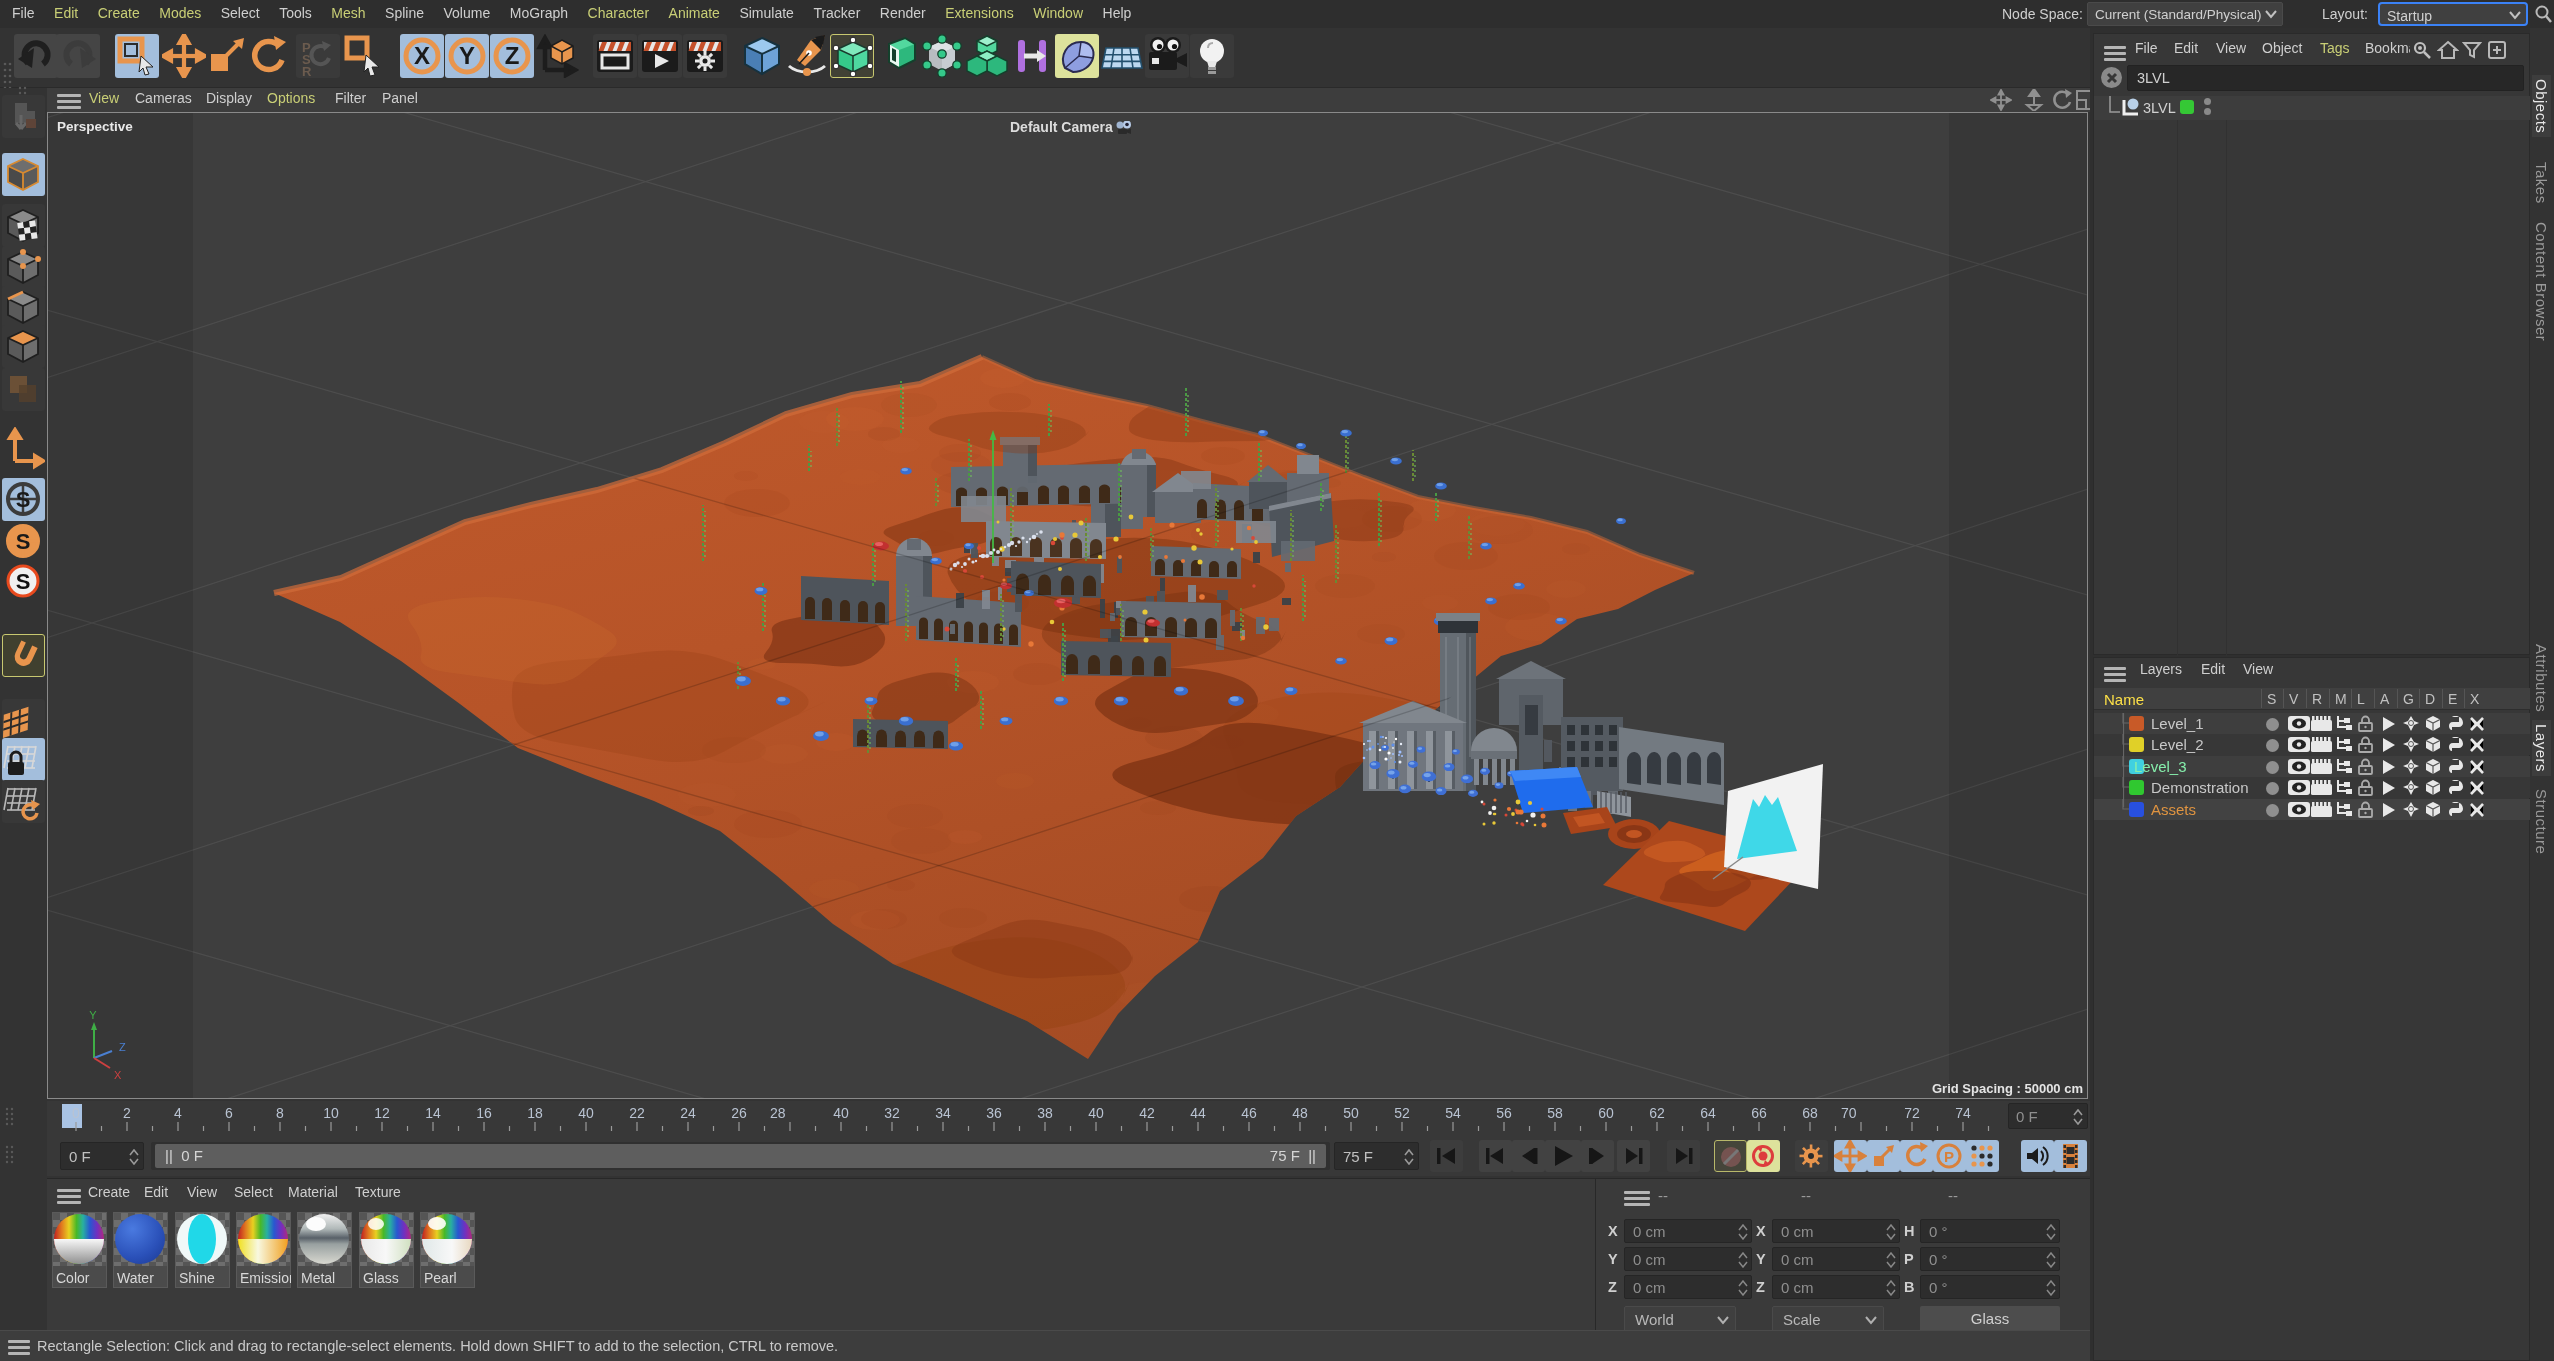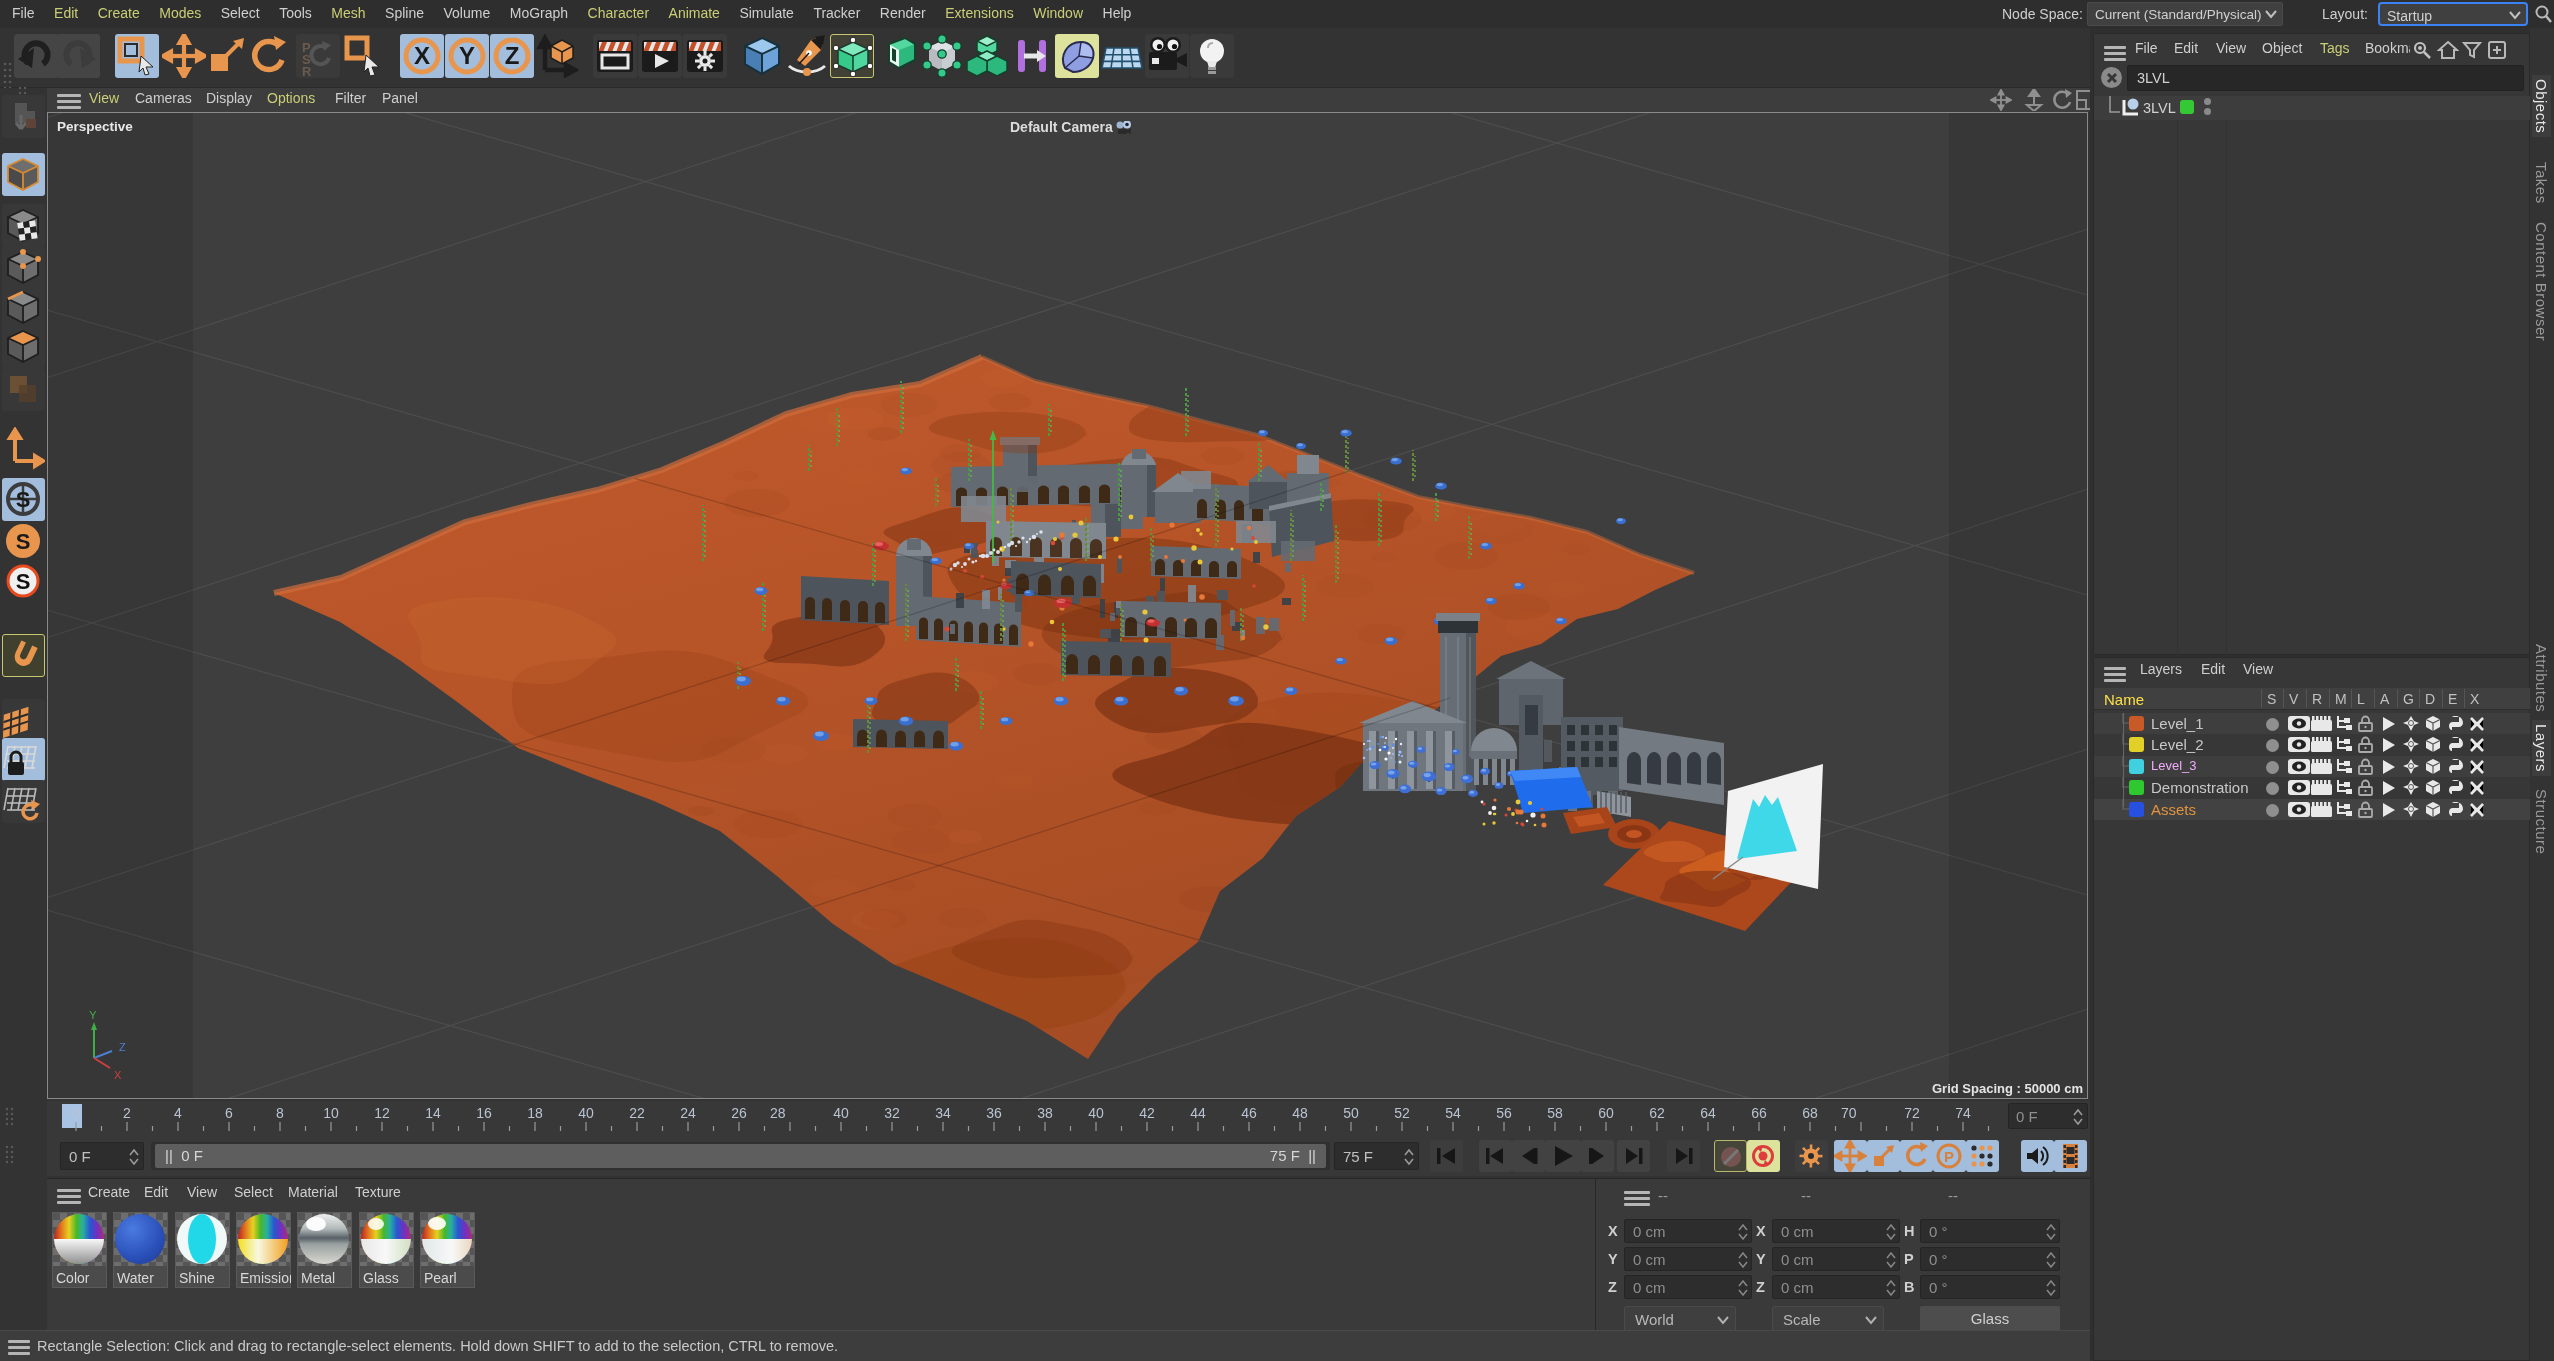--- a/index.html
+++ b/index.html
@@ -1829,21 +1829,21 @@
           <path d="M5 2 C 5 0.5, 12 0.5, 12 2 L12 7 L6 7 C 3 7, 2 9, 2 11 C 2 13, 3 15, 5 15 L5 12 L12 12 C 14 12, 16 10, 16 8 C 16 5, 14 2, 12 2 Z" fill="#e8e8e8"></path>
         </svg>
         <svg width="16" height="16" style="position:absolute;left:375px;top:79.4px" viewBox="0 0 16 16">
           <path d="M2 2 L7 8 L2 14 M14 2 L9 8 L14 14 M2 2 L14 14 M14 2 L2 14" stroke="#e8e8e8" stroke-width="2.5"></path>
         </svg>
         <div class="abs" style="left:0px;top:97.8px;width:437px;height:21px;background:#3e3e3e"></div>
         <svg class="abs" style="left:18px;top:97.8px" width="22" height="21">
           <path d="M11 0 L11 10 L22 10" stroke="#666" stroke-width="1.2" fill="none"></path>
         </svg>
         <div class="abs" style="left:35px;top:100.8px;width:15px;height:15px;background:#40d0e0;border-radius:3px"></div>
-        <span class="abs" style="left:57px;top:99.8px;font-size:13px;color:#f0abfc">Level_3</span>
+        <span class="abs" style="left:40px;top:99.8px;font-size:15px;color:#86efac">Level_3</span>
         <div class="abs" style="left:172px;top:102.8px;width:13px;height:13px;background:#8f8f8f;border-radius:50%"></div>
         <svg width="22" height="15" style="position:absolute;left:194px;top:100.8px" viewBox="0 0 22 15">
           <rect x="0" y="0" width="22" height="15" rx="3" fill="#e8e8e8"></rect>
           <ellipse cx="11" cy="7.5" rx="7" ry="5" fill="#222"></ellipse>
           <circle cx="11" cy="7.5" r="2.2" fill="#e8e8e8"></circle>
         </svg>
         <svg width="22" height="16" style="position:absolute;left:217px;top:100.8px" viewBox="0 0 22 16">
           <rect x="1" y="0" width="2.5" height="4" fill="#e8e8e8"></rect>
           <rect x="5" y="0" width="2.5" height="4" fill="#e8e8e8"></rect>
           <rect x="9" y="0" width="2.5" height="4" fill="#e8e8e8"></rect>

